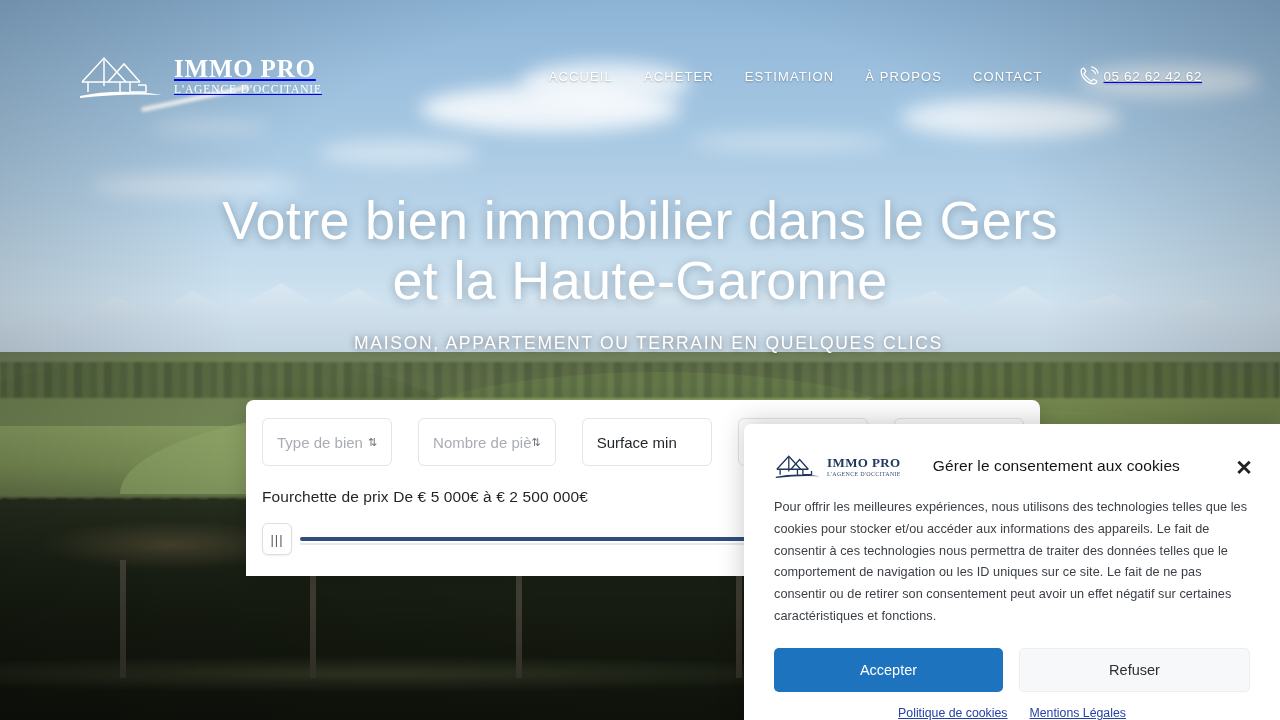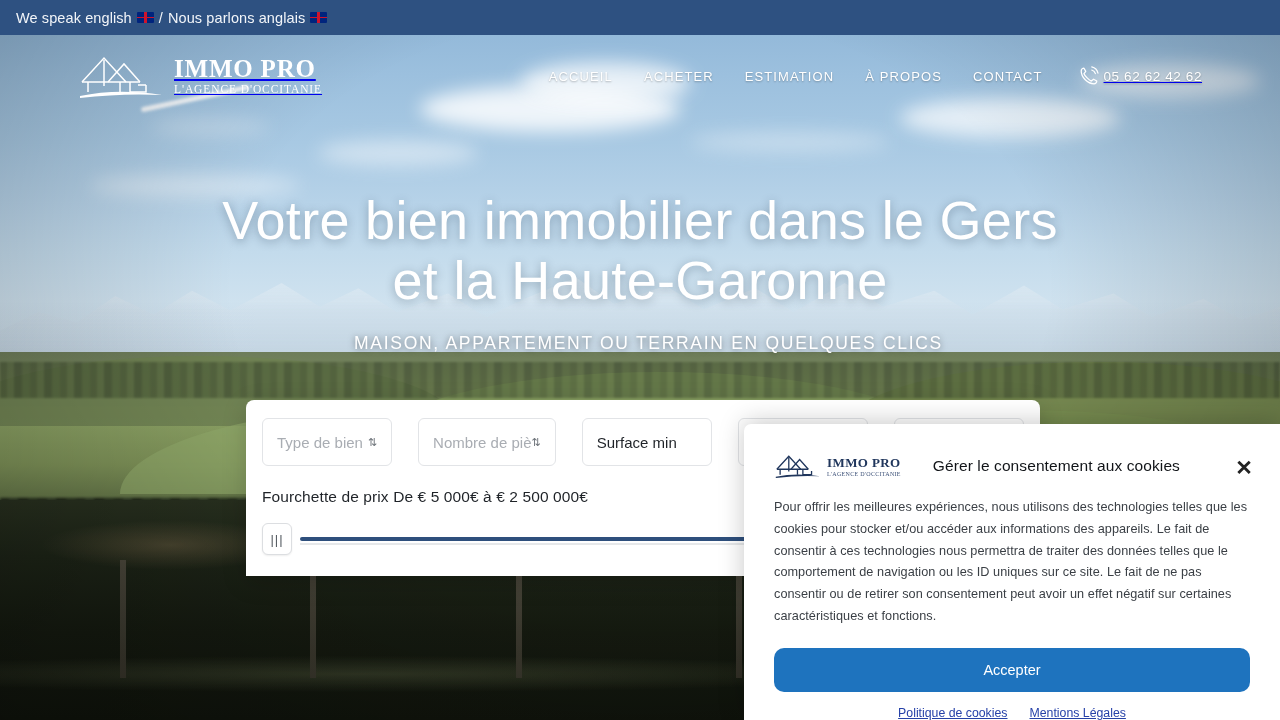--- a/index.html
+++ b/index.html
@@ -224,21 +224,21 @@
   }
   .cookie-body {
     margin-top: 10px; color: #3a3f45; font-size: 12.7px; line-height: 1.72;
     letter-spacing: .05px;
   }
   .cookie-btns { margin-top: 20px; display: flex; gap: 16px; }
   .btn {
     height: 44px; border-radius: 5px; display: flex; align-items: center;
     justify-content: center; font-size: 14.5px; cursor: pointer; white-space: nowrap;
   }
-  .btn-accept { flex: 1; background: #1e73be; color: #fff; border-radius: 10px; }
+  .btn-accept { flex: 1; background: #1e73be; color: #fff; }
   .btn-ghost { flex: 1; background: #f7f8f9; color: #2b3035; border: 1px solid #eceef0; }
   .cookie-links {
     margin-top: 14px; display: flex; gap: 22px; justify-content: center;
   }
   .cookie-link {
     color: #2641a8; font-size: 12.3px; text-decoration: underline; cursor: pointer;
   }
 </style>
 </head>
 <body>
@@ -270,29 +270,20 @@
     <div class="tree-glow"></div>
     <div class="grass-light"></div>
     <div class="fence-post" style="left:120px"></div>
     <div class="fence-post" style="left:310px"></div>
     <div class="fence-post" style="left:516px"></div>
     <div class="fence-post" style="left:736px"></div>
     <div class="fence-post" style="left:1010px"></div>
     <div class="hero-vignette"></div>
   </div>
 
-  <div class="topbar">
-    <div class="topbar-text">
-      <span>We speak english</span>
-      <span class="flag"></span>
-      <span>/</span>
-      <span>Nous parlons anglais</span>
-      <span class="flag"></span>
-    </div>
-  </div>
 
   <div class="header">
     <a class="logo" href="#">
       <svg class="logo-mark" viewBox="0 0 86 48">
         <g fill="none" stroke="#ffffff" stroke-width="1.5">
           <path d="M4 30 L26 6 L48 30"></path>
           <path d="M30 30 L46 12 L62 30"></path>
           <path d="M10 30 L10 40 M26 8 L26 34 M42 30 L42 40"></path>
           <path d="M4 30 L62 30"></path>
           <path d="M52 30 L52 40 L68 40 L68 33"></path>
@@ -380,20 +371,21 @@
         </span>
       </div>
       <div class="cookie-title">Gérer le consentement aux cookies</div>
       <div class="cookie-close">✕</div>
     </div>
 
     <div class="cookie-body">Pour offrir les meilleures expériences, nous utilisons des technologies telles que les cookies pour stocker et/ou accéder aux informations des appareils. Le fait de consentir à ces technologies nous permettra de traiter des données telles que le comportement de navigation ou les ID uniques sur ce site. Le fait de ne pas consentir ou de retirer son consentement peut avoir un effet négatif sur certaines caractéristiques et fonctions.</div>
 
     <div class="cookie-btns">
       <div class="btn btn-accept">Accepter</div>
+      <div class="btn btn-ghost">Refuser</div>
     </div>
 
     <div class="cookie-links">
       <a class="cookie-link" href="#">Politique de cookies</a>
       <a class="cookie-link" href="#">Mentions Légales</a>
     </div>
   </div>
 
 </div>
 

